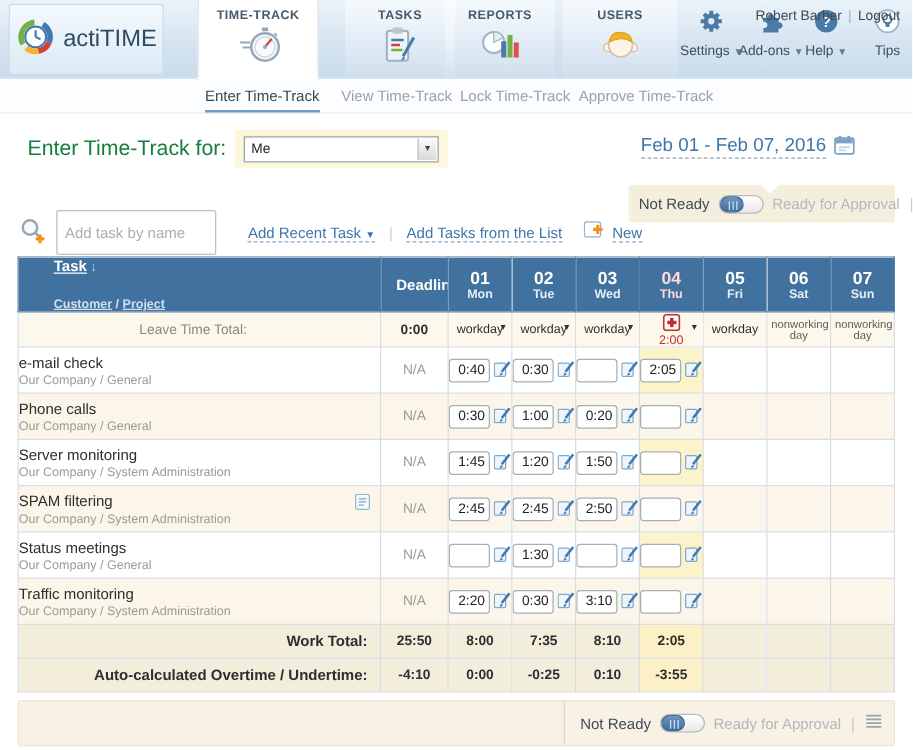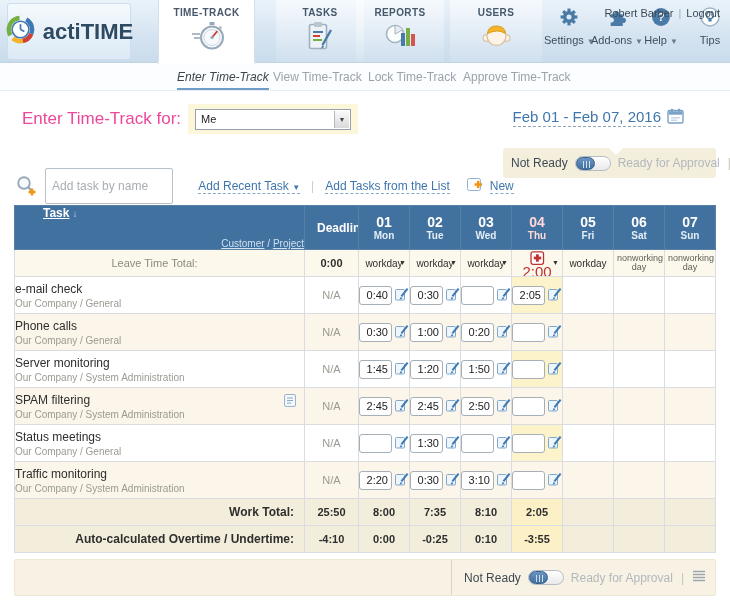--- a/index.html
+++ b/index.html
@@ -3,40 +3,40 @@
 <meta charset="utf-8">
 <style>
   * { margin:0; padding:0; box-sizing:border-box; }
   html,body { background:#fff; }
   body { font-family:"Liberation Sans", sans-serif; }
   #app { width:730px; height:600px; position:relative; background:#fff; overflow:hidden; }
 
   
   header { position:relative; height:63px; background:linear-gradient(180deg,#eaf3fa 0%,#d6e4f1 55%,#c9dcec 100%); border-bottom:1px solid #c2d2e0; }
   .logo-panel { position:absolute; left:7px; top:3px; width:124px; height:57px; background:linear-gradient(180deg,#f4f9fd,#dceaf5); border:1px solid #cddded; border-radius:3px; display:flex; align-items:center; justify-content:center; gap:7px; }
-  .logo-text { font-size:22px; font-weight:bold; color:#2f4a63; }
+  .logo-text { font-size:19px; font-weight:normal; color:#2f4a63; }
   .tab { position:absolute; top:0; height:62px; text-align:center; padding-top:7px; cursor:pointer; background:linear-gradient(180deg,rgba(255,255,255,.5),rgba(255,255,255,.1)); }
   .tab.active { background:#fff; height:64px; z-index:3; border-left:1px solid #d6e0ea; border-right:1px solid #d6e0ea; }
   .tab .tlabel { font-size:10px; font-weight:bold; color:#46586a; letter-spacing:.4px; }
   .tab .ticon { margin-top:3px; }
   .qitem { position:absolute; top:7px; text-align:center; cursor:pointer; }
   .qitem .qlabel { font-size:11px; color:#3e4e5e; margin-top:3px; white-space:nowrap; }
   .qitem .dd { font-size:8px; color:#6b7b8a; }
   .userline { position:absolute; top:7px; right:10px; font-size:11px; color:#3c4a58; }
   .userline .sep { color:#9fb0c0; margin:0 5px; }
   .userline .logout { cursor:pointer; }
 
   
   #subnav { position:relative; height:28px; background:#fbfdfe; border-bottom:1px solid #e6ecf1; }
   .snav { position:absolute; top:7px; font-size:12px; color:#9aa2ab; cursor:pointer; white-space:nowrap; }
   .snav.active { color:#3d4650; padding-bottom:4px; border-bottom:2px solid #6f9cc7; }
 
   
   #toolbar { position:relative; height:114px; background:#fff; }
-  .title { position:absolute; left:22px; top:18px; font-size:17px; color:#ec4899; }
+  .title { position:absolute; left:22px; top:18px; font-size:17px; color:#15803d; }
   .sel-wrap { position:absolute; left:188px; top:13px; width:170px; height:30px; background:#fcf6da; display:flex; align-items:center; justify-content:center; }
   .select { width:156px; height:21px; background:#fff; border:1px solid #98a2ab; position:relative; font-size:11px; color:#1e1e1e; display:flex; align-items:center; padding-left:5px; cursor:pointer; }
   .select .sbtn { position:absolute; right:1px; top:1px; bottom:1px; width:15px; background:linear-gradient(#fafafa,#d9d9d9); border-left:1px solid #b2bac1; display:flex; align-items:center; justify-content:center; font-size:7px; color:#444; }
   .daterange { position:absolute; right:69px; top:17px; font-size:15px; color:#3f76ad; border-bottom:1px dashed #8fa3b5; padding-bottom:1px; cursor:pointer; }
   .cal { position:absolute; right:46px; top:17px; cursor:pointer; }
   .approval-box { position:absolute; left:503px; top:57px; width:213px; height:30px; background:#f4efdd; border-radius:3px; display:flex; align-items:center; padding:0 8px; }
   .approval-box::before { content:""; position:absolute; top:0; left:106px; border-left:7px solid transparent; border-right:7px solid transparent; border-top:7px solid #fff; }
   .appr-group { display:flex; align-items:center; gap:7px; font-size:12px; white-space:nowrap; }
   .lab-dark { color:#3f4a55; }
   .lab-gray { color:#b2b8bd; }
@@ -54,36 +54,36 @@
   .asep { color:#ccc; margin:0 11px; font-size:12px; }
   .newico { margin:0 5px 0 17px; }
 
   
   #grid { border-collapse:collapse; table-layout:fixed; width:702px; margin-left:14px; font-size:11px; }
   #grid td, #grid th { border:1px solid #d9dde2; overflow:hidden; }
   #grid thead th { background:linear-gradient(#477699,#41719e); background:#41719e; color:#fff; border:1px solid #587fa6; height:34px; vertical-align:middle; }
   th.task-h { text-align:left; padding-left:28px; }
   .task-h .t1 { font-size:12px; font-weight:bold; text-decoration:underline; cursor:pointer; }
   .task-h .arr { font-size:10px; color:#b9d0e4; font-weight:normal; margin-left:3px; }
-  .task-h .t2 { font-size:10px; font-weight:normal; color:#cfe0f0; margin-top:18px;text-align:right; }
+  .task-h .t2 { font-size:10px; font-weight:bold; color:#cfe0f0; margin-top:18px; }
   .task-h .t2 span { text-decoration:underline; cursor:pointer; }
   th.dl-h { font-size:12px; text-align:center;padding-left:12px; }
   th.day { background:linear-gradient(#83aace,#6f9cc6); text-align:center; border:1px solid #87a9c9; }
   th.day .num { display:block; font-size:14px; font-weight:bold; line-height:15px; }
   th.day .dname { display:block; font-size:10px; font-weight:bold; color:#e4eef7; line-height:11px; }
   th.day.sel { background:#9dabb2; border-color:#a9b4ba; }
   th.day.sel .num, th.day.sel .dname { color:#ffd9d9; }
 
   tr.leave td { background:#fcf8eb; height:27px; text-align:center; vertical-align:middle; }
   td.leave-label { text-align:right; padding-right:10px; color:#8b8b83; font-size:11px; }
   td.leave-total { font-weight:bold; color:#2e2e2e; font-size:11px; }
   td.wd { font-size:10px; color:#2e2e2e; position:relative; cursor:pointer; }
   td.wd .dd, td.wd-leave .dd { position:absolute; right:3px; top:9px; font-size:7px; color:#333; }
   td.wd-leave { background:#f7dddd; position:relative; padding-top:1px; cursor:pointer; }
-  td.wd-leave .lv { font-size:15px; color:#c03030; line-height:9px;text-align:center; }
+  td.wd-leave .lv { font-size:10px; color:#c03030; line-height:9px;text-align:center; }
   td.nw { background:#fff; font-size:9px; color:#5e5e58; line-height:9px; padding:2px 3px; }
 
   tr.task td { background:#fff; height:37px; vertical-align:middle; }
   tr.task.alt td { background:#fbf6e9; }
   td.tname { }
   td.tname .n { font-size:12px; color:#2e2e2e; }
   td.tname .s { font-size:10px; color:#9b9b93; margin-top:2px; }
   td.tname .note { float:right; margin:1px 8px 0 0; cursor:pointer; }
   td.dl { text-align:center; color:#9b9b93; }
   td.entry { text-align:center; white-space:nowrap; }
@@ -205,21 +205,21 @@
           <div class="qlabel">Tips</div>
         </div>
       </div>
     <div class="userline">
       <span>Robert Barber</span><span class="sep">|</span><span class="logout">Logout</span>
     </div>
   </header>
 
   <nav id="subnav">
     <div style="position:absolute;left:158px;top:-1px;width:97px;height:1px;background:#fff;z-index:4;"></div>
-  <span class="snav active" style="left: 177px; font-style: italic;">Enter Time-Track</span>
+  <span class="snav active" style="left: 164px;">Enter Time-Track</span>
       <span class="snav" style="left: 273px;">View Time-Track</span>
       <span class="snav" style="left: 368px;">Lock Time-Track</span>
       <span class="snav" style="left: 463px;">Approve Time-Track</span>
     </nav>
 
   <section id="toolbar">
     <div class="title">Enter Time-Track for:</div>
     <div class="sel-wrap">
       <div class="select">
         <span>Me</span>

